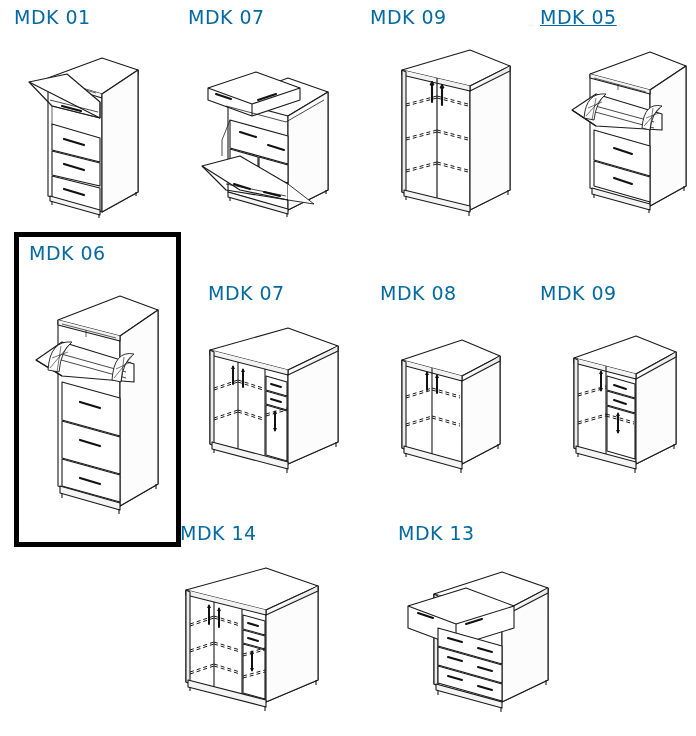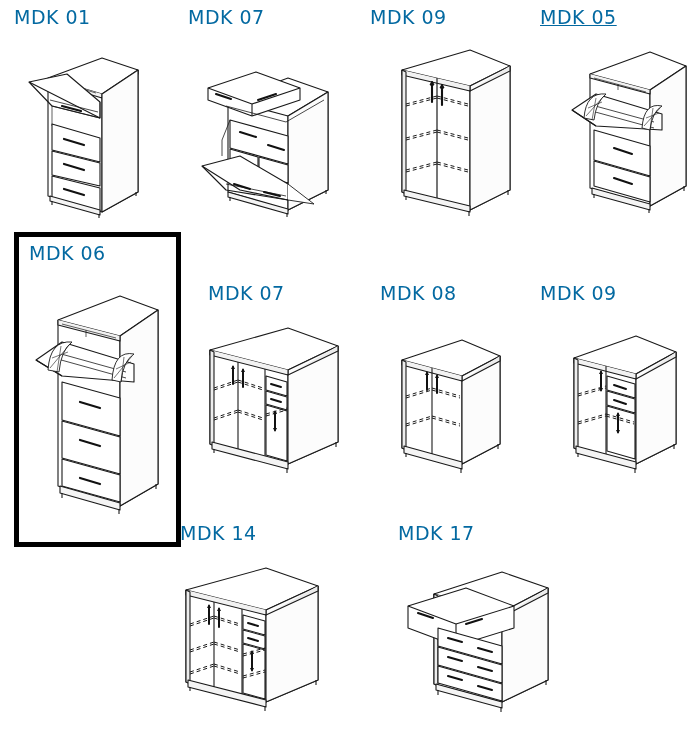--- a/index.html
+++ b/index.html
@@ -522,21 +522,21 @@
 
         <path d="M10 120 L88 140 L88 147 L10 127 Z" fill="#f4f4f4"></path>
         <path d="M12 127 L12 131"></path>
           <path d="M87 146 L87 151"></path>
         <path d="M138 120 L138 125"></path>
       </svg>
     </div>
   </div>
 
   <div class="item" id="it-mdk11" style="left: 398px; top: 522px; width: 180px;">
-    <div class="label" style="left: 0px; top: 0px;">MDK 17</div>
+    <div class="label" style="left: 0px; top: 0px;">MDK 13</div>
     <div class="fig" style="left: 6px; top: 34px;">
       <svg viewBox="0 0 160 165" width="160" height="165" fill="none" stroke="#1a1a1a" stroke-width="1.1" stroke-linejoin="round">
 
         <path d="M30 38 L98 16 L144 32 L144 124 L98 146 L30 128 Z" fill="#fff"></path>
         <path d="M30 38 L98 56 L98 146" fill="none"></path>
         <path d="M98 56 L144 32" fill="none"></path>
         <path d="M98 56 L144 32 L144 124 L98 146 Z" fill="#fcfcfc"></path>
         <path d="M30 38 L30 43 L98 61 L98 56" fill="#f2f2f2"></path>
         <path d="M98 61 L144 37 L144 32" fill="#ececec"></path>
         <path d="M30 38 L34 40 L34 130 L30 128 Z" fill="#ededed"></path>

